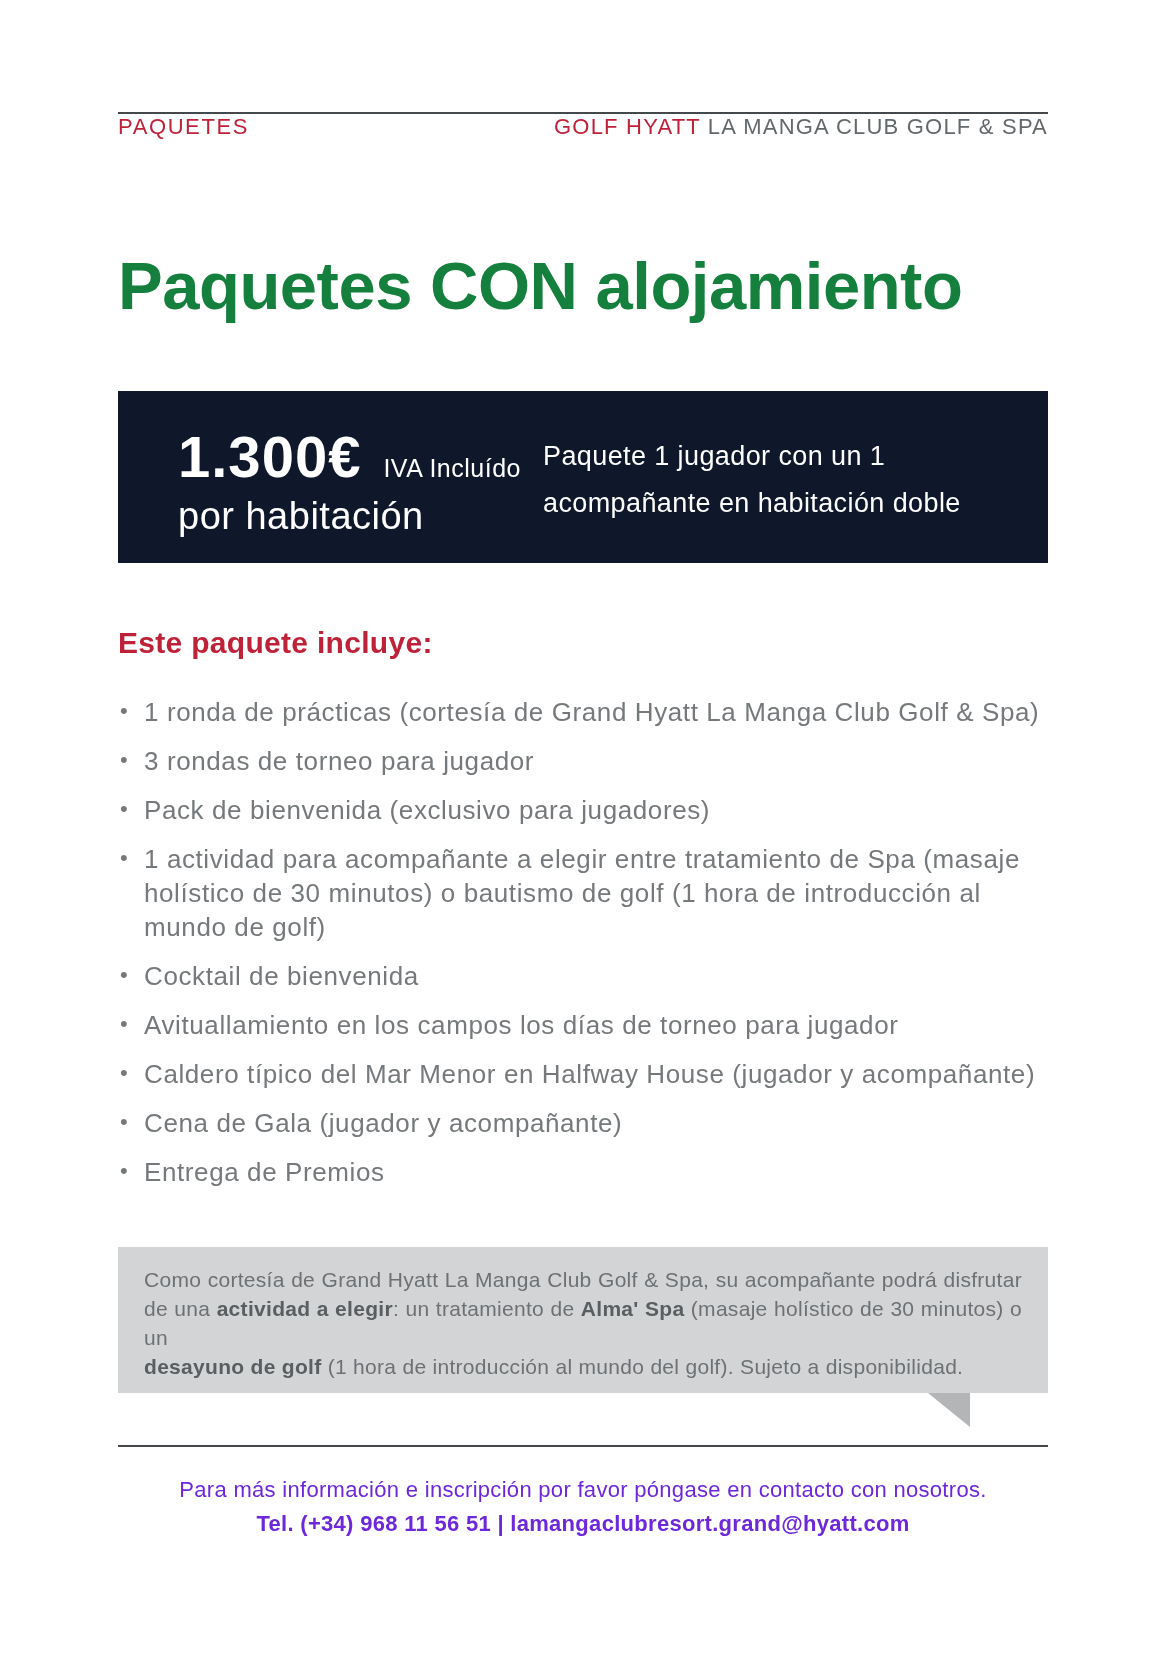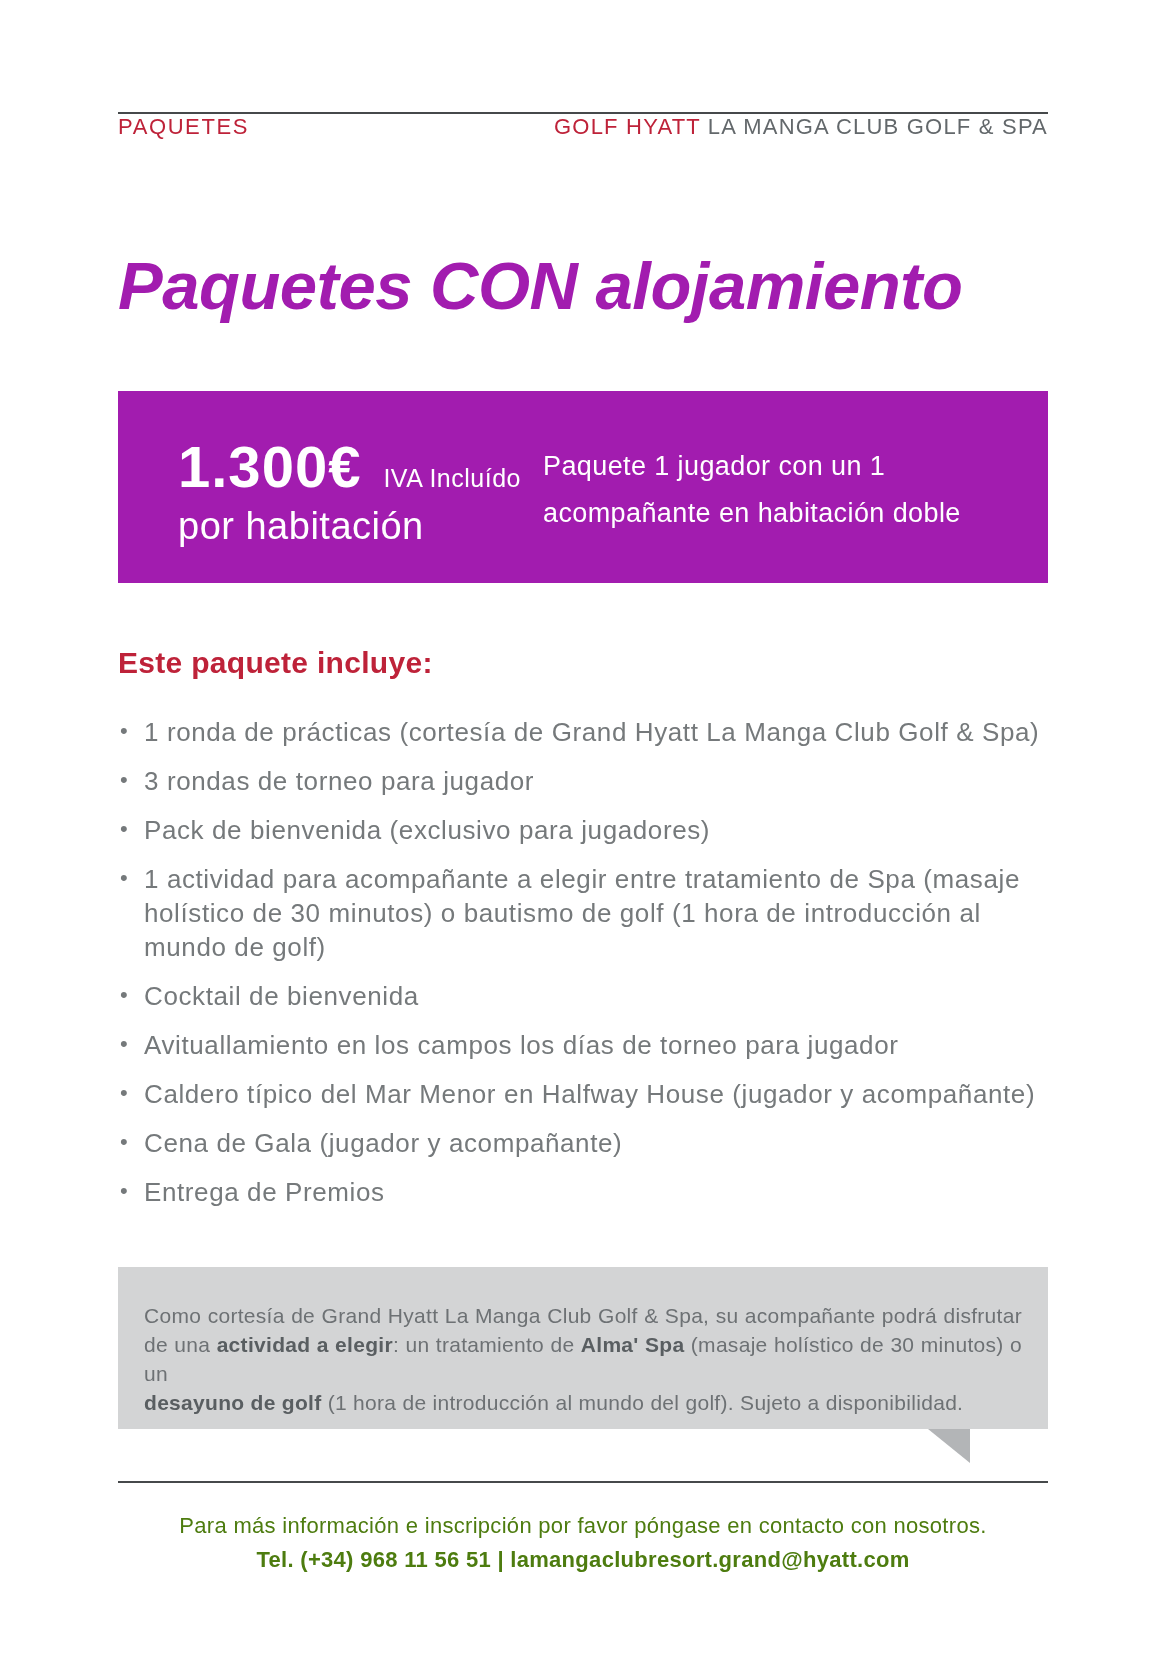--- a/index.html
+++ b/index.html
@@ -19,28 +19,27 @@
     display:flex; justify-content:space-between; align-items:baseline;
     font-size:22px; letter-spacing:1.2px;
   }
   .header-left { color:#be2239; letter-spacing:1.6px; }
   .brand-red { color:#be2239; }
   .brand-gray { color:#63686b; }
 
   .page-title {
     margin-top:112px;
     font-size:67px; font-weight:bold; letter-spacing:-0.5px;
-    color:#a21caf; line-height:1;
+    color:#15803d; line-height:1;
     white-space:nowrap;
-    font-style:italic;
   }
 
   .price-banner {
-    margin-top:72px; height:192px; width:930px;
-    background:#a21caf; color:#ffffff;
+    margin-top:72px; height:172px; width:930px;
+    background:#0f172a; color:#ffffff;
     display:flex; align-items:center;
     padding-left:60px; padding-top:6px;
   }
   .price-block { width:365px; flex:0 0 365px; }
   .price-row { display:flex; align-items:baseline; }
   .price-amount { font-size:58px; font-weight:bold; letter-spacing:1px; }
   .price-tax { font-size:25px; margin-left:22px; letter-spacing:0.5px; }
   .price-per { font-size:38px; font-weight:normal; letter-spacing:0.5px; margin-top:5px; }
   .banner-desc { font-size:27px; line-height:47px; letter-spacing:0.4px; }
 
@@ -61,38 +60,38 @@
   .includes-list li::before {
     content:"\2022";
     position:absolute; left:2px; top:-1px;
     font-size:22px; color:#75797b;
   }
 
   .note-box {
     position:relative;
     margin-top:58px; width:930px;
     background:#d3d4d5;
-    padding:34px 26px 12px 26px;
+    padding:18px 26px 12px 26px;
     font-size:21px; line-height:29px; letter-spacing:0.3px;
     color:#6d7174;
   }
   .note-line.just { text-align:justify; text-align-last:justify; }
   .note-box b { color:#595e61; }
   .note-tail {
     position:absolute; bottom:-34px; right:78px;
     width:0; height:0;
     border-top:34px solid #b3b5b7;
     border-left:42px solid transparent;
   }
 
   .bottom-rule { margin-top:52px; }
 
   .footer {
     margin-top:26px; text-align:center;
-    color:#4d7c0f;
+    color:#6d28d9;
     font-size:22px; line-height:34px; letter-spacing:0.3px;
   }
   .footer .tel-line { font-weight:bold; }
 </style>
 </head>
 <body>
 
 <div class="page">
 
   <hr class="rule top-rule">

